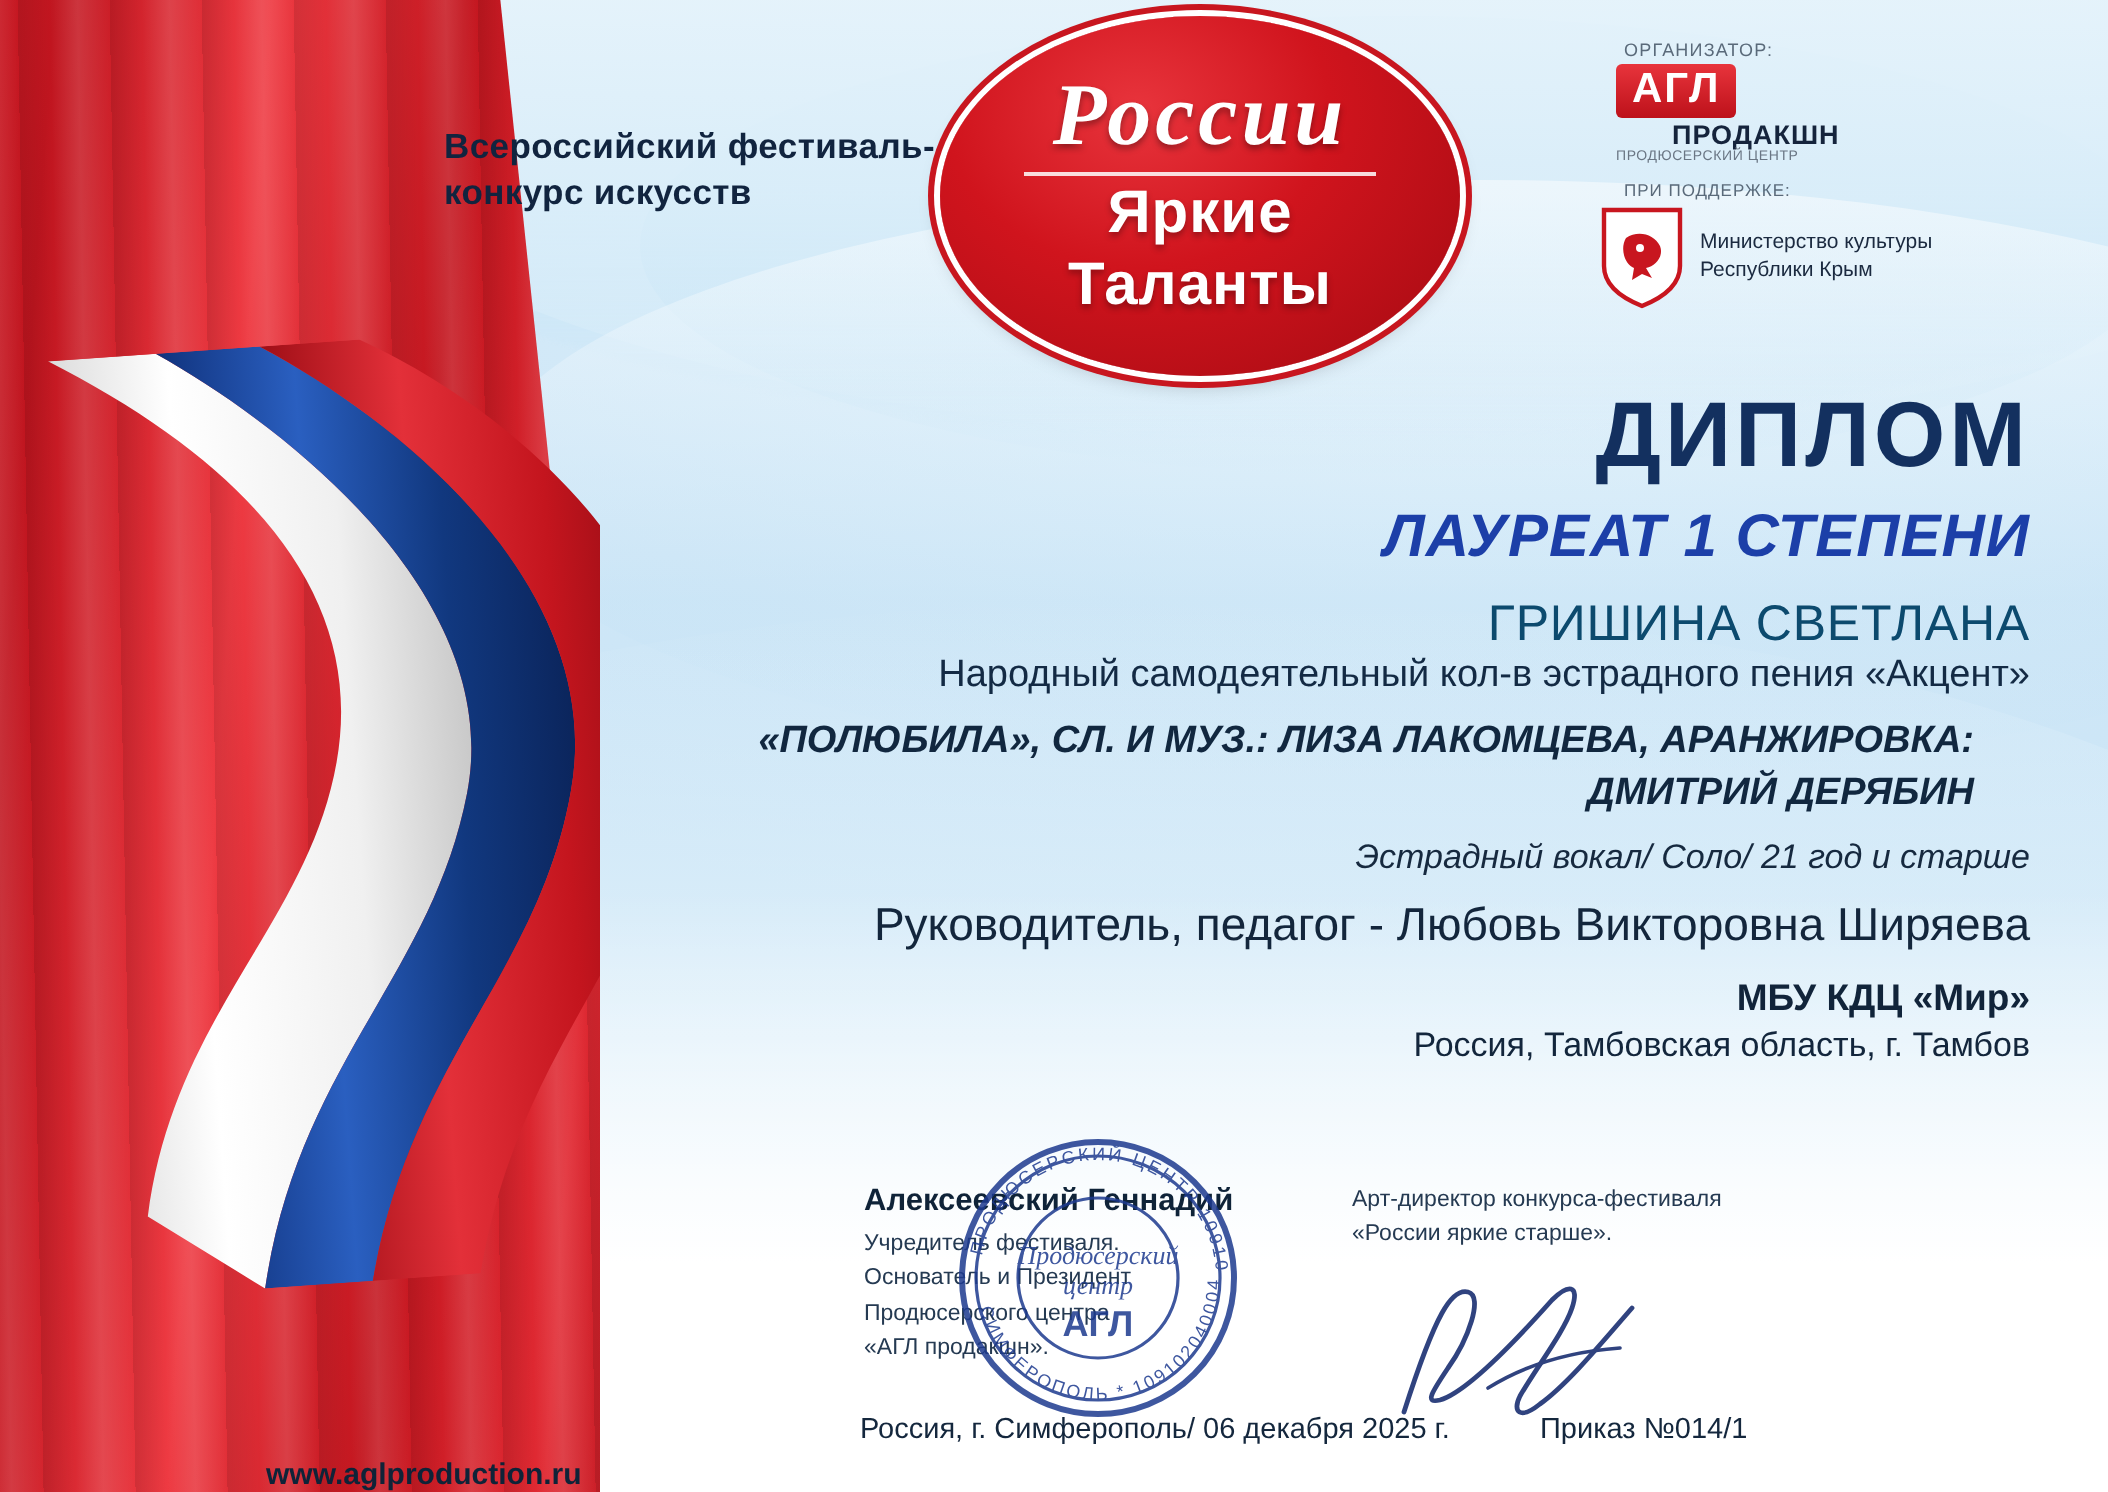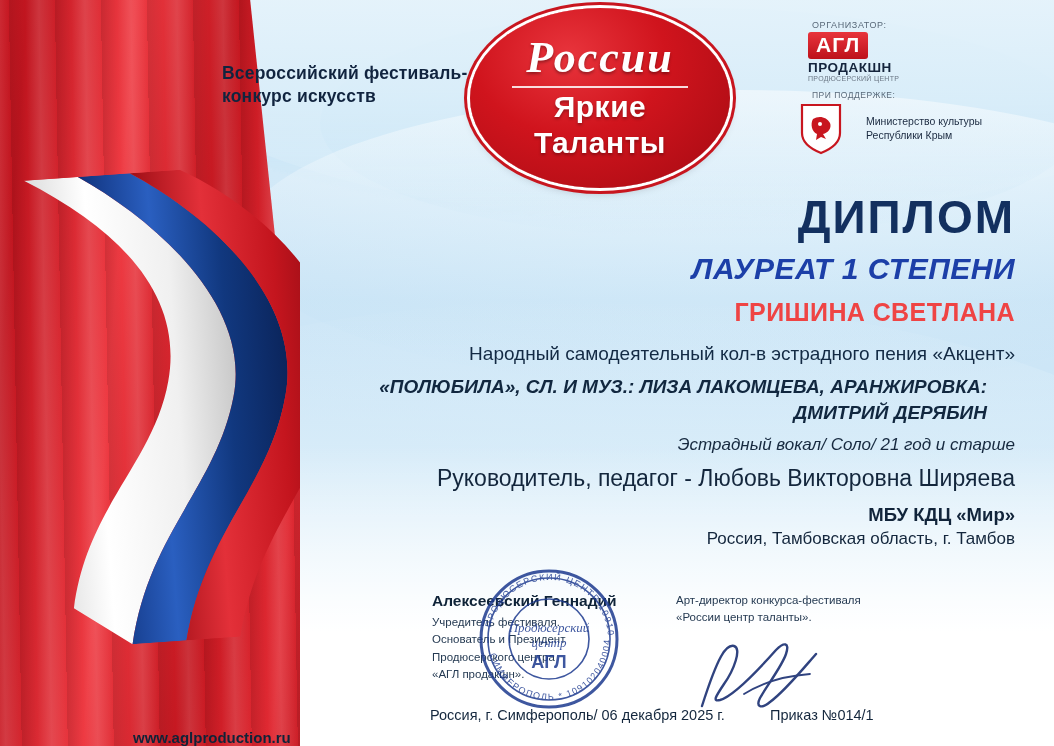--- a/index.html
+++ b/index.html
@@ -181,37 +181,38 @@
     padding: 1px 8px 2px;
     border-radius: 3px;
     letter-spacing: 1px;
   }
   .agl-word {
     font-weight: bold;
     font-size: 13.5px;
     color: #15243c;
     letter-spacing: .5px;
     margin-top: 1px;
+    margin-left: 28px;
   }
   .agl-sub {
     font-size: 7px;
     color: #6a7684;
     letter-spacing: .3px;
   }
   .support-label {
     font-size: 8.5px;
     color: #5a6a7a;
     letter-spacing: .5px;
     margin-left: 22px;
     margin-top: 8px;
   }
   .ministry {
     display: flex;
     align-items: center;
-    gap: 24px;
+    gap: 8px;
     margin-top: 3px;
     margin-left: 10px;
   }
   .crimea-shield {
     width: 42px; height: 52px;
   }
   .ministry-text {
     font-size: 10.5px;
     color: #1b2a40;
     line-height: 1.3;
@@ -234,25 +235,24 @@
   }
   .laureate {
     font-style: italic;
     font-weight: bold;
     font-size: 30px;
     color: #1c3fa8;
     letter-spacing: .5px;
     margin-bottom: 12px;
   }
   .winner-name {
-    font-weight: bold;
+    font-weight: normal;
     font-size: 25px;
-    color: #ef4444;
+    color: #0c4a6e;
     letter-spacing: .4px;
-    margin-bottom: 16px;
   }
   .collective {
     font-size: 19px;
     color: #132a44;
     margin-bottom: 9px;
   }
   .piece {
     font-style: italic;
     font-weight: bold;
     font-size: 19px;
@@ -434,21 +434,21 @@
   <div class="sig-left">
     <div class="sig-name">Алексеевский Геннадий</div>
     <div class="sig-role" style="white-space: pre-line;">Учредитель фестиваля.
 Основатель и Президент
 Продюсерского центра
 «АГЛ продакшн».</div>
   </div>
 
   <div class="sig-right">
     <div class="sig-role" style="white-space: pre-line;">Арт-директор конкурса-фестиваля
-«России центр таланты».</div>
+«России яркие старше».</div>
   </div>
 
   <svg class="stamp" viewBox="0 0 158 158">
     <defs>
       <path id="arcTop" d="M20,79 a59,59 0 0 1 118,0"></path>
       <path id="arcBot" d="M18,79 a61,61 0 0 0 122,0"></path>
     </defs>
     <circle cx="79" cy="79" r="68" fill="none" stroke="#1d3a8f" stroke-width="3"></circle>
     <circle cx="79" cy="79" r="61" fill="none" stroke="#1d3a8f" stroke-width="1.6"></circle>
     <circle cx="79" cy="79" r="40" fill="none" stroke="#1d3a8f" stroke-width="1.6"></circle>

